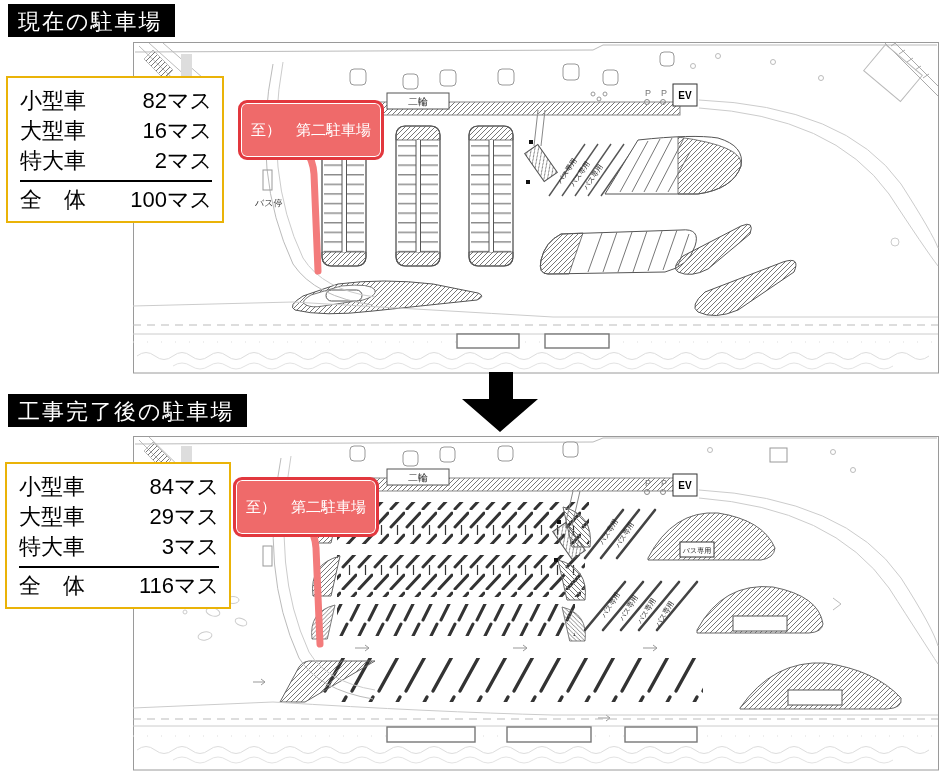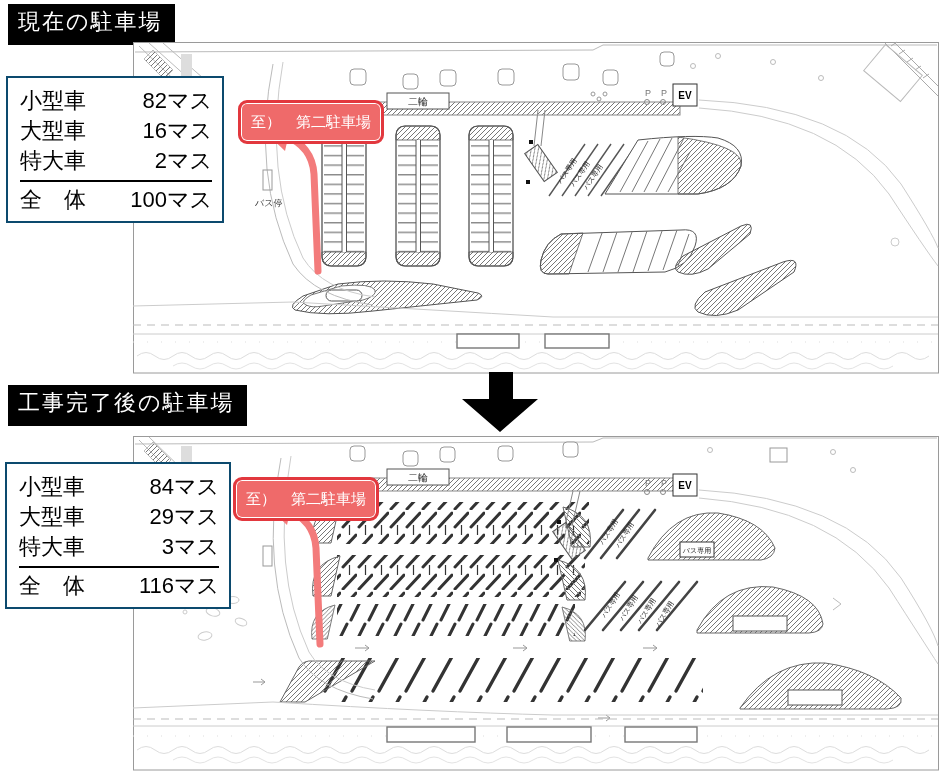--- a/index.html
+++ b/index.html
@@ -1,35 +1,35 @@
 <!DOCTYPE html>
 <html><head>
 <meta charset="utf-8">
 <style>
   html,body{margin:0;padding:0;background:#fff;}
   body{position:relative;width:940px;height:771px;overflow:hidden;
        font-family:"Liberation Sans","DejaVu Sans",sans-serif;color:#000;}
   .banner{position:absolute;background:#000;color:#fff;font-size:22px;
-          letter-spacing:2px;padding:3px 12px 8px 10px;white-space:nowrap;}
+          letter-spacing:2px;padding:3px 12px 0 10px;white-space:nowrap;}
   #banner-before{left:8px;top:4px;}
-  #banner-after{left:8px;top:385px;}
-  .spec-table{position:absolute;background:#fff;border:2px solid #0c4a6e;
+  #banner-after{left:8px;top:394px;}
+  .spec-table{position:absolute;background:#fff;border:2px solid #eab308;
               padding:8px 10px 6px 12px;z-index:5;}
   #table-before{left:6px;top:76px;width:192px;}
   #table-after{left:5px;top:462px;width:200px;}
   .spec-row{display:flex;justify-content:space-between;font-size:22px;
             line-height:30px;white-space:nowrap;}
   .spec-row .v{text-align:center;}
   .spec-sep{border-top:2px solid #000;margin:4px 0 3px 0;}
   .diagram{position:absolute;width:806px;height:341px;}
   #diagram-before{left:133px;top:34px;}
   #diagram-after{left:133px;top:430px;}
   .route-label{position:absolute;z-index:6;background:#ef6a6a;border:3px solid #e2383e;
                border-radius:9px;color:#fff;font-size:15px;line-height:22px;
-               padding:8px 10px;white-space:nowrap;box-shadow:0 0 0 1px #fff inset;}
+               padding:16px 10px;white-space:nowrap;box-shadow:0 0 0 1px #fff inset;}
   #route-label-before{left:238px;top:100px;}
   #route-label-after{left:233px;top:477px;}
   #down-arrow{position:absolute;left:462px;top:372px;z-index:4;}
   svg text{font-family:"Liberation Sans","DejaVu Sans",sans-serif;}
 </style>
 </head>
 <body>
 
 <div class="banner" id="banner-before">現在の駐車場</div>
 

